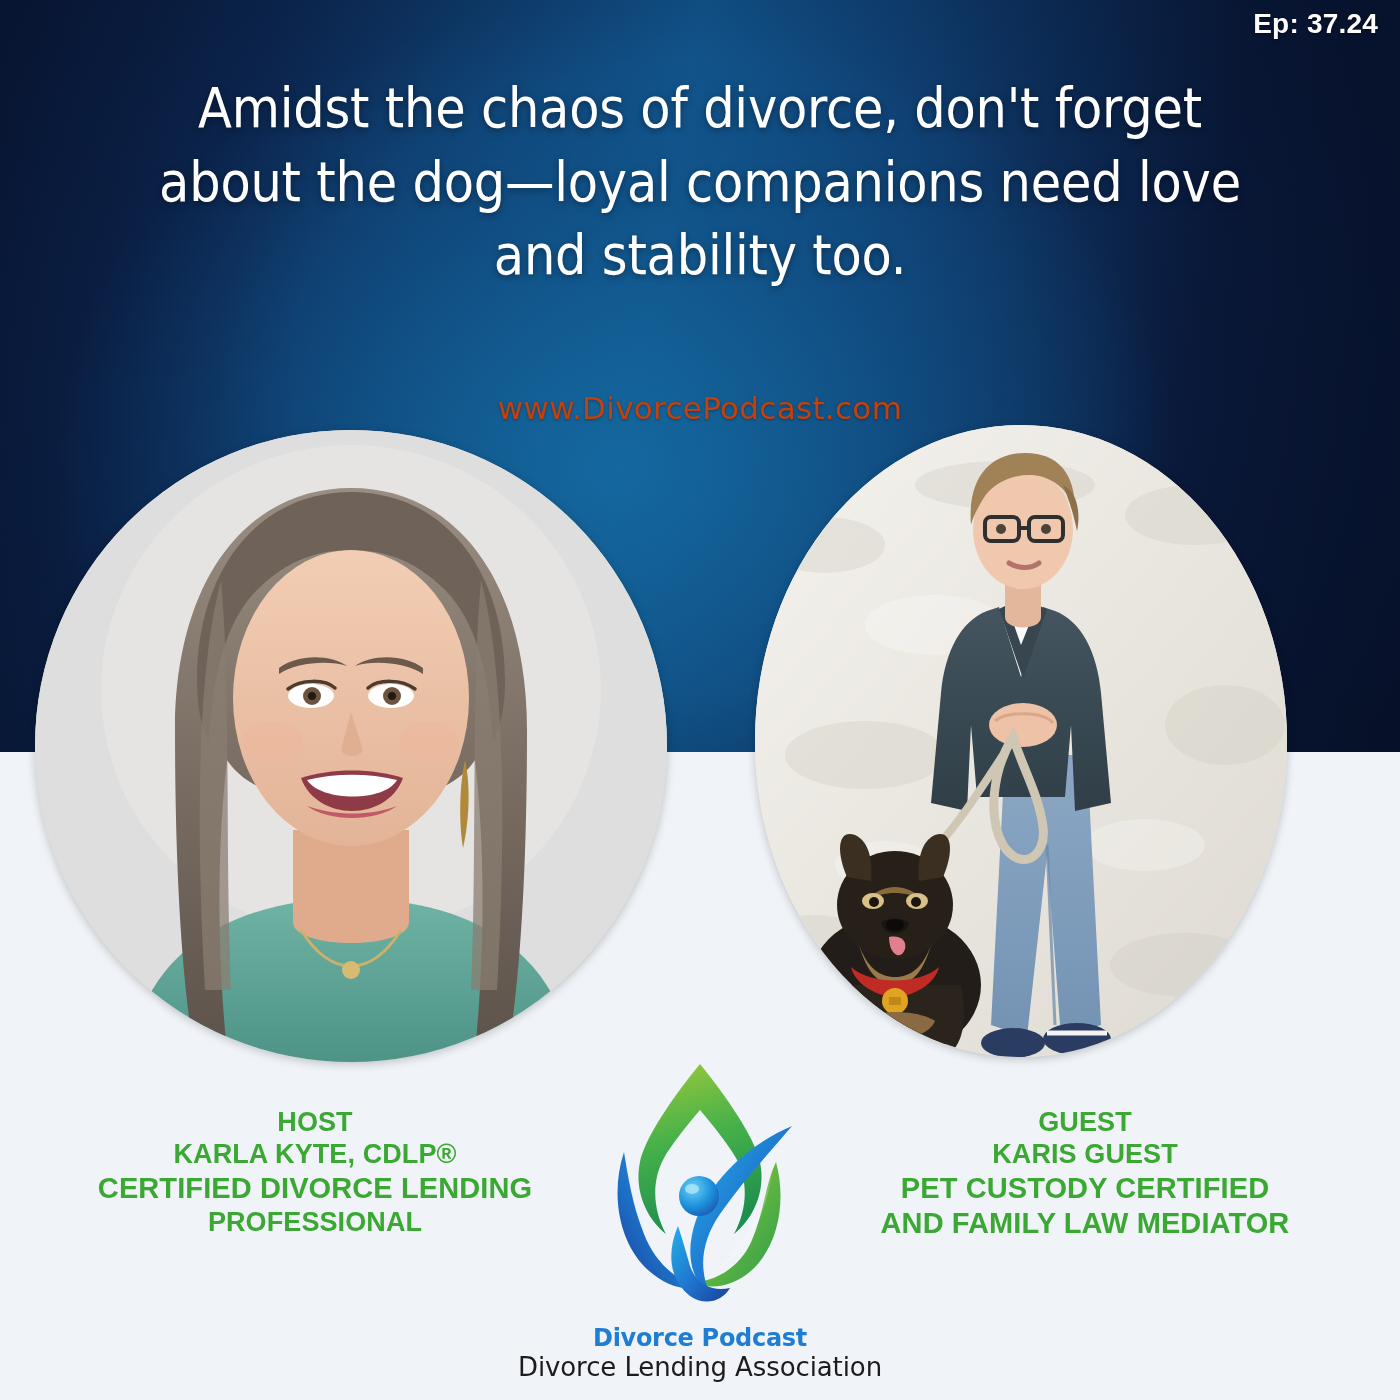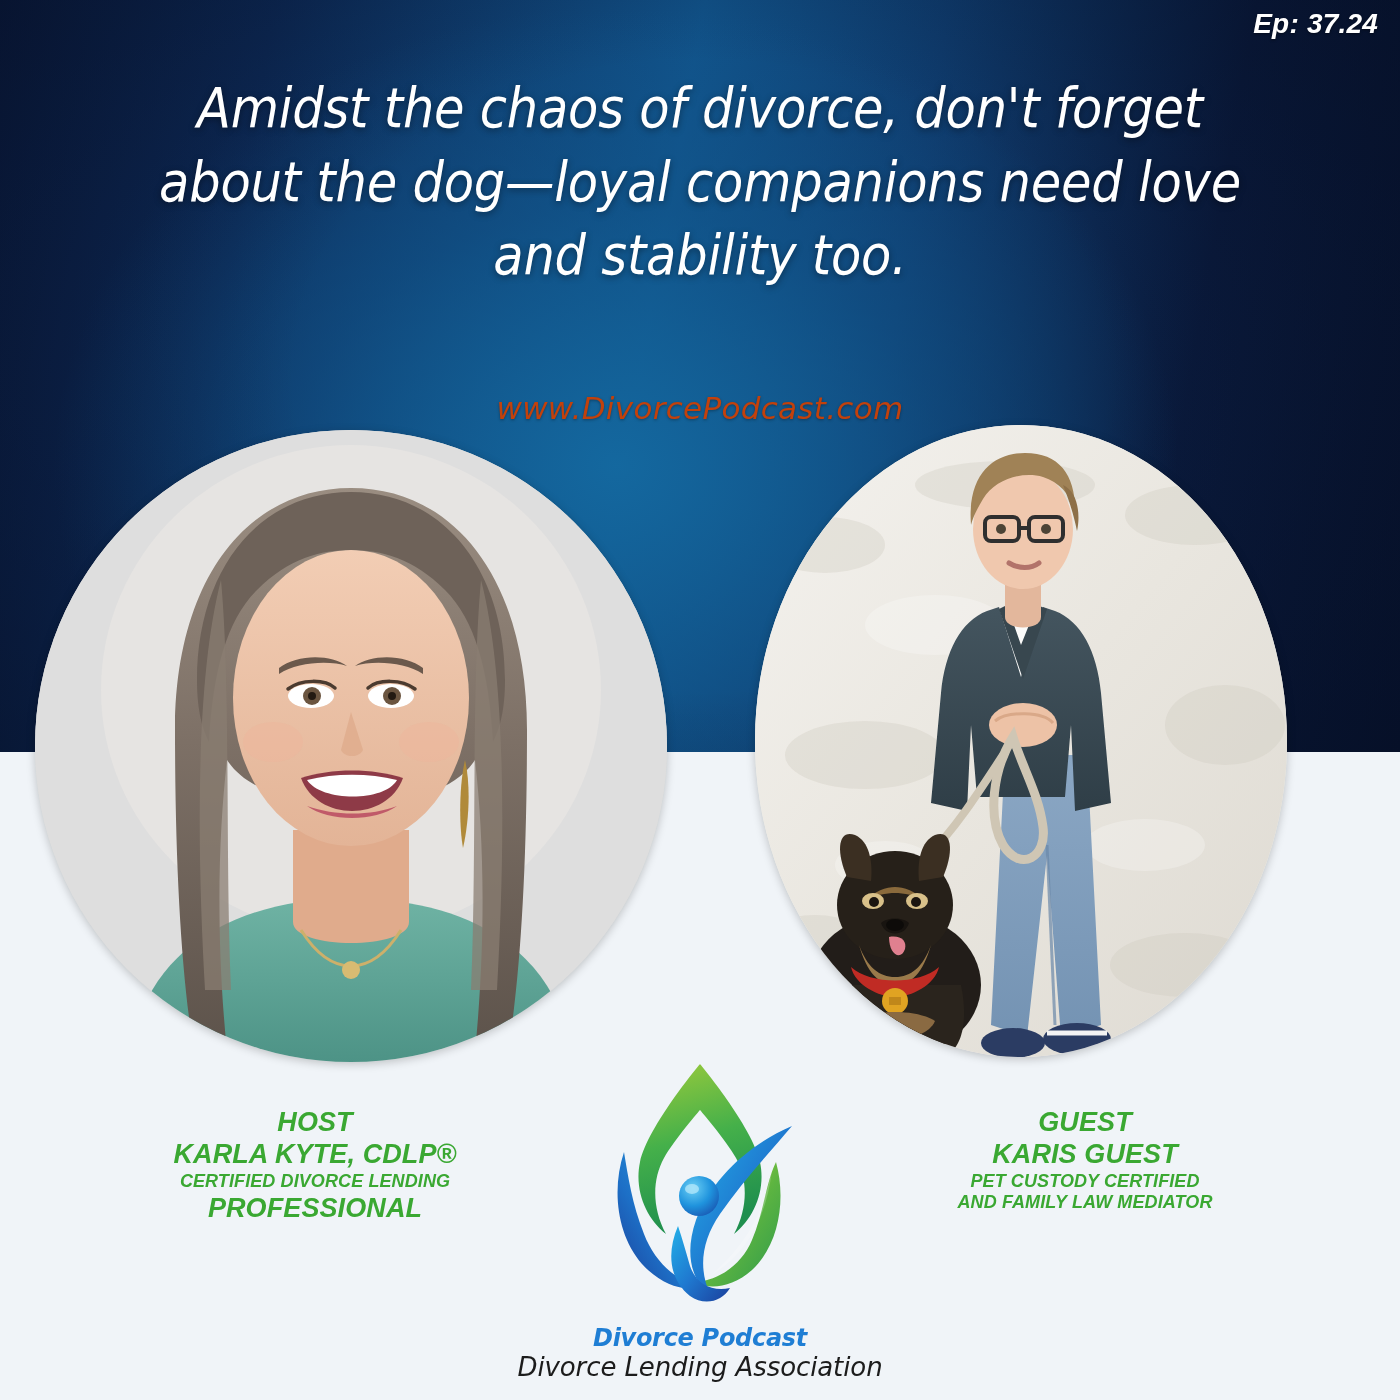--- a/index.html
+++ b/index.html
@@ -1,21 +1,21 @@
 <!DOCTYPE html>
 <html><head>
 <meta charset="utf-8">
 <style>
   html,body{margin:0;padding:0;}
   body{
     width:1400px;height:1400px;overflow:hidden;
     font-family:"Liberation Sans", sans-serif;
     background:#f0f4f8;
   }
-  .canvas{position:relative;width:1400px;height:1400px;overflow:hidden;background:#f0f4f8;font-style:italic;}
+  .canvas{position:relative;width:1400px;height:1400px;overflow:hidden;background:#f0f4f8;}
 
   
   .hero{
     position:absolute;left:0;top:0;width:1400px;height:752px;
     background:
       radial-gradient(ellipse 760px 620px at 44% 62%, rgba(20,105,160,.95) 0%, rgba(17,86,140,.55) 42%, rgba(12,45,90,0) 74%),
       linear-gradient(100deg,#0b1c40 0%, #0d2a57 18%, #11538a 46%, #0f3c6e 62%, #0a1a3c 82%, #081430 100%);
     overflow:hidden;
   }
   .hero-vignette{
@@ -68,21 +68,21 @@
   .credit{
     position:absolute;
     color:#3aa832;font-weight:bold;
     font-size:27px;line-height:1.20;
     text-align:center;
     letter-spacing:.1px;
   }
   .credit-host{left:30px;top:1106px;width:570px;}
   .credit-guest{left:800px;top:1106px;width:570px;}
   .credit span{display:block;white-space:nowrap;}
-  .credit .small-fit{font-size:18px;}
+  .credit .small-fit{font-size:29px;}
 
   
   .logo{
     position:absolute;left:600px;top:1058px;width:200px;height:250px;
   }
   .logo svg{display:block;}
   .brand{
     position:absolute;left:0;top:1326px;width:1400px;text-align:center;
   }
   .brand-main{

